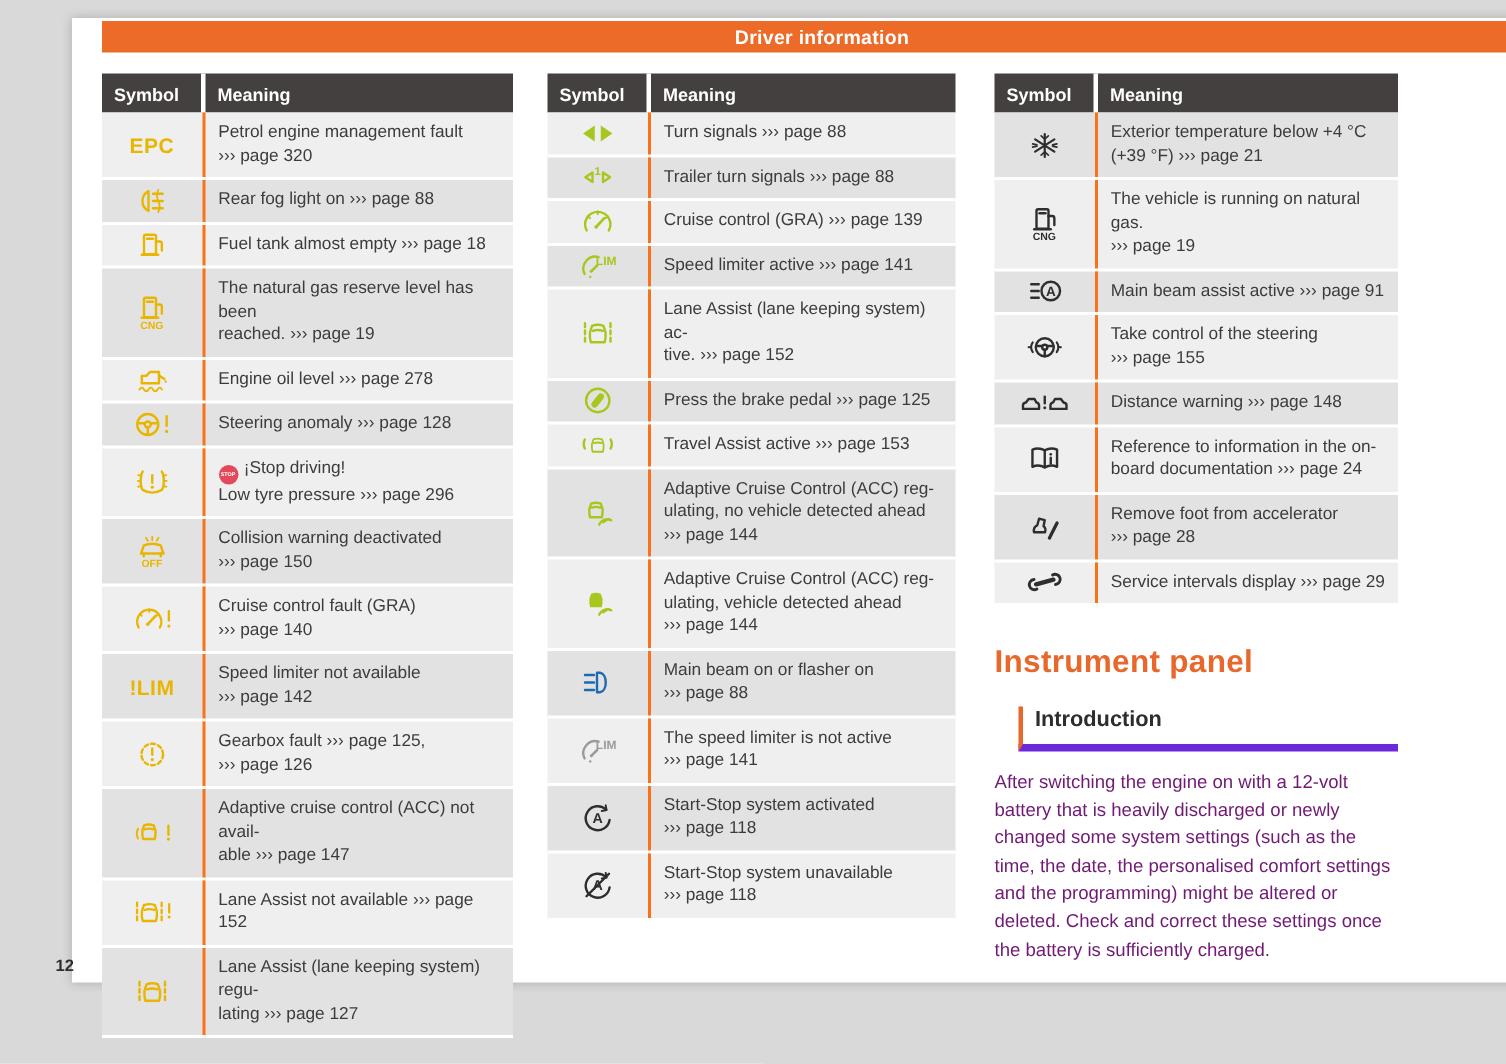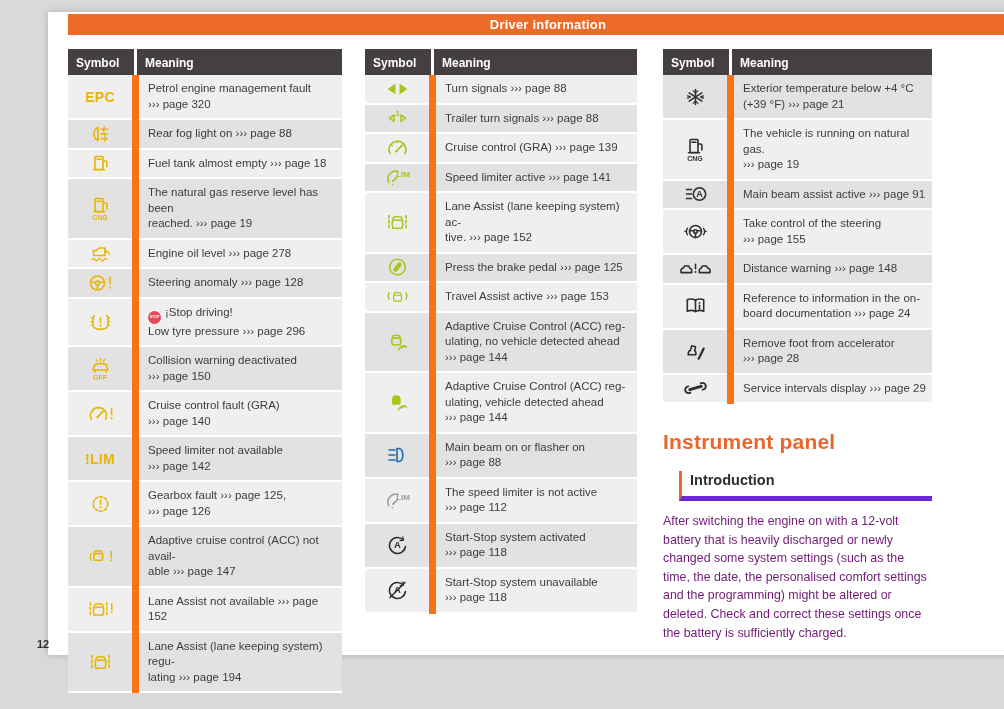--- a/index.html
+++ b/index.html
@@ -9,21 +9,21 @@
   .cols{display:flex;margin:14px 0 0 20px;align-items:flex-start;}
   .col1{width:274px;margin-right:23px;}
   .col2{width:272px;margin-right:26px;}
   .col3{width:269px;}
   table{width:100%;border-collapse:collapse;table-layout:fixed;}
   thead th{background:#454040;color:#fff;font-size:12px;font-weight:bold;text-align:left;padding:7px 6px 5px 8px;}
   th.th-sym{width:52px;border-right:3px solid #fff;}
   tbody td{border-bottom:2px solid #fff;vertical-align:middle;}
   tr.row-a{background:#f0efef;}
   tr.row-b{background:#e3e2e2;}
-  td.sym-cell{width:52px;border-right:7px solid #f97316;text-align:center;padding:3px 2px;}
+  td.sym-cell{width:52px;border-right:2px solid #f97316;text-align:center;padding:3px 2px;}
   td.meaning-cell{padding:6px 6px 6px 9px;font-size:11.5px;line-height:15.5px;color:#3c3c3c;white-space:pre-line;}
   .symwrap{display:flex;flex-direction:column;align-items:center;justify-content:center;}
   .sym{width:27px;height:20px;fill:none;stroke:currentColor;stroke-width:1.6;stroke-linecap:round;stroke-linejoin:round;}
   .sym.wide{width:35px;}
   .sym-sub{font-size:7px;font-weight:bold;line-height:8px;margin-top:-1px;}
   .sym-text{font-weight:bold;font-size:14px;letter-spacing:.3px;line-height:16px;}
   .c-yellow{color:#e8b500;}
   .c-green{color:#a5c71e;}
   .c-blue{color:#1c6ab3;}
   .c-gray{color:#9b9b9b;}
@@ -359,21 +359,21 @@
               </tr>
               <tr class="row-b">
                 <td class="sym-cell">
                   <div class="symwrap c-yellow">
                     <svg class="sym">
                       <use href="#sym-lane-assist" xlink:href="#sym-lane-assist"></use>
                     </svg>
                   </div>
                 </td>
                 <td class="meaning-cell">Lane Assist (lane keeping system) regu-
-lating ››› page 194</td>
+lating ››› page 127</td>
               </tr>
             </tbody>
         </table>
       </div>
 
       <div class="col2">
         <table>
           <thead>
             <tr>
               <th class="th-sym">Symbol</th>
@@ -489,21 +489,21 @@
               </tr>
               <tr class="row-a">
                 <td class="sym-cell">
                   <div class="symwrap c-gray">
                     <svg class="sym">
                       <use href="#sym-speed-limiter" xlink:href="#sym-speed-limiter"></use>
                     </svg>
                   </div>
                 </td>
                 <td class="meaning-cell">The speed limiter is not active
-››› page 112</td>
+››› page 141</td>
               </tr>
               <tr class="row-b">
                 <td class="sym-cell">
                   <div class="symwrap c-black">
                     <svg class="sym">
                       <use href="#sym-start-stop" xlink:href="#sym-start-stop"></use>
                     </svg>
                   </div>
                 </td>
                 <td class="meaning-cell">Start-Stop system activated

